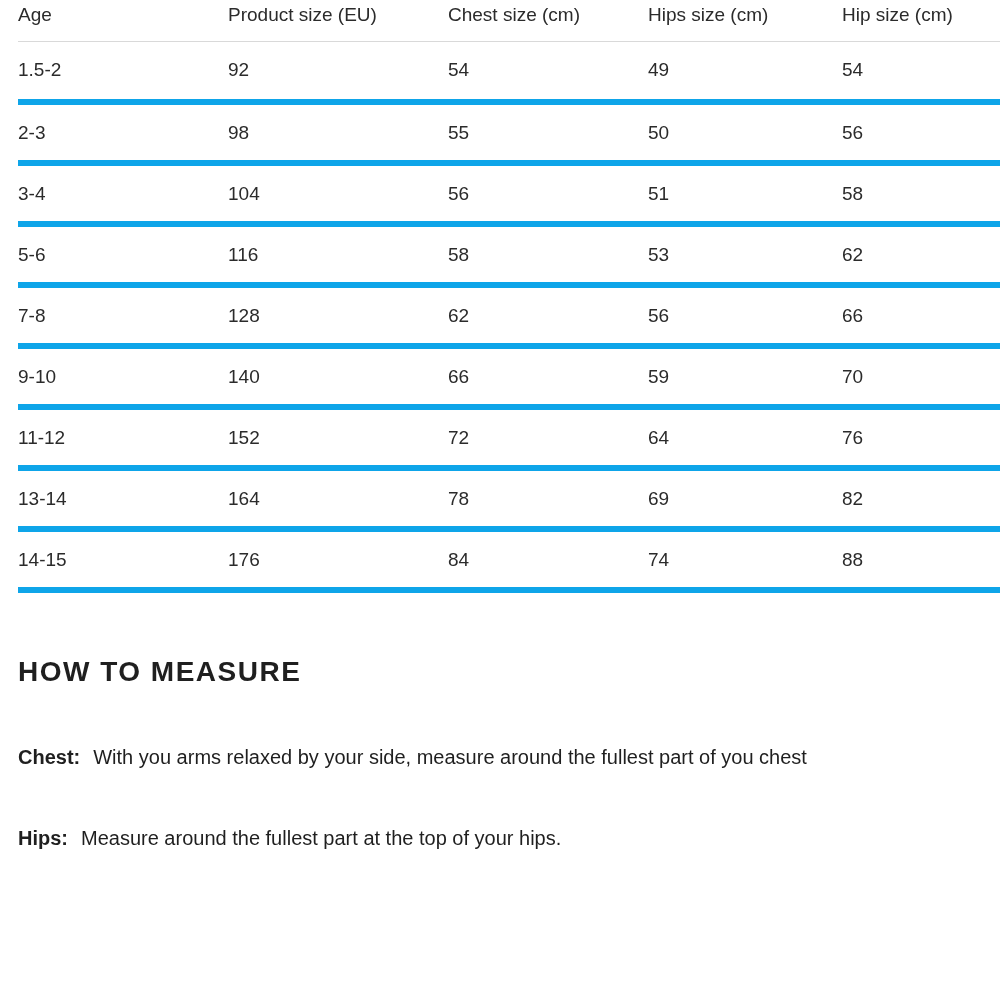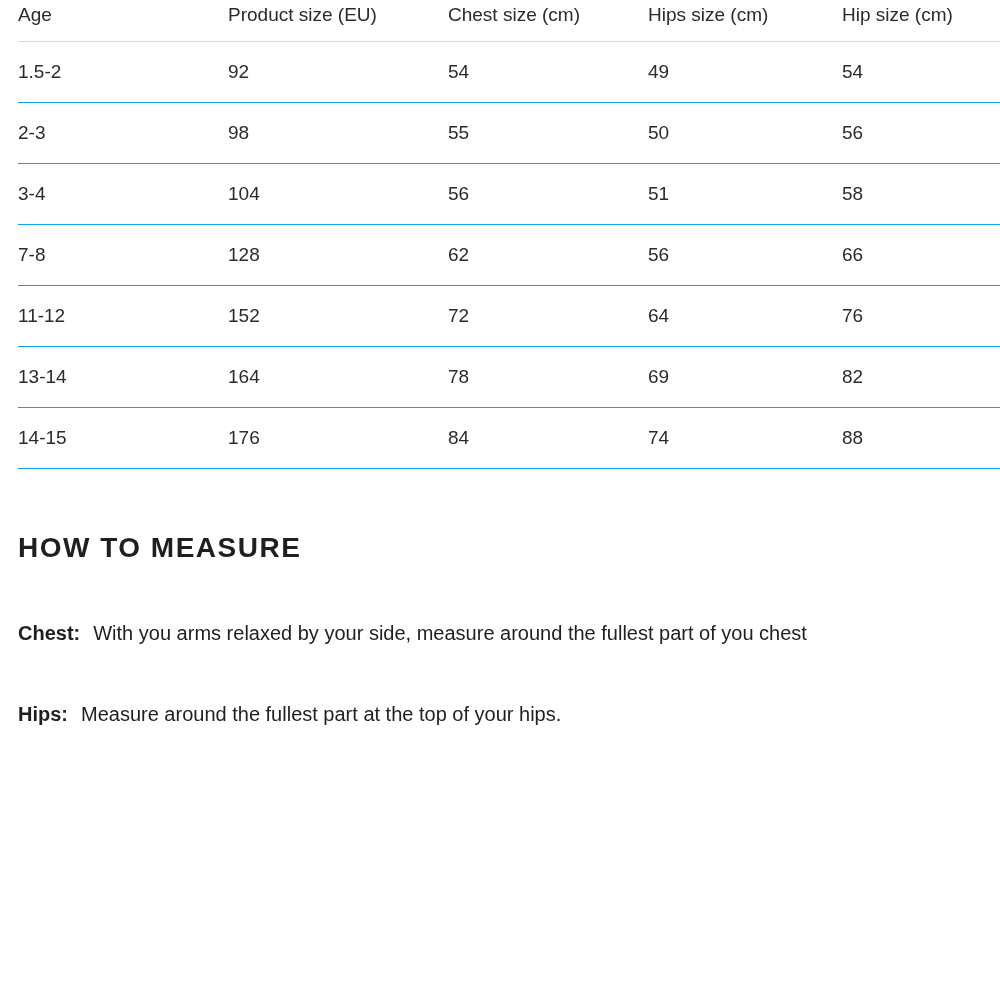--- a/index.html
+++ b/index.html
@@ -33,21 +33,21 @@
     height: 39px;
     vertical-align: top;
     border-bottom: 1px solid #d9d9d9;
     line-height: 22px;
     margin-top: 43px;
   }
   table.size-table td {
     height: 61px;
     padding: 0;
     vertical-align: middle;
-    border-bottom: 1px solid #0ea5e9;
+    border-bottom: 6px solid #0ea5e9;
   }
   .measure-heading {
     margin: 62px 0 0 18px;
     font-size: 28px;
     font-weight: bold;
     letter-spacing: 1.5px;
     color: #1f1f1f;
     line-height: 34px;
   }
   .measure-line {
@@ -101,25 +101,39 @@
           <td>56</td>
         </tr>
         <tr>
           <td>3-4</td>
           <td>104</td>
           <td>56</td>
           <td>51</td>
           <td>58</td>
         </tr>
         <tr>
+          <td>5-6</td>
+          <td>116</td>
+          <td>58</td>
+          <td>53</td>
+          <td>62</td>
+        </tr>
+        <tr>
           <td>7-8</td>
           <td>128</td>
           <td>62</td>
           <td>56</td>
           <td>66</td>
+        </tr>
+        <tr>
+          <td>9-10</td>
+          <td>140</td>
+          <td>66</td>
+          <td>59</td>
+          <td>70</td>
         </tr>
         <tr>
           <td>11-12</td>
           <td>152</td>
           <td>72</td>
           <td>64</td>
           <td>76</td>
         </tr>
         <tr>
           <td>13-14</td>

